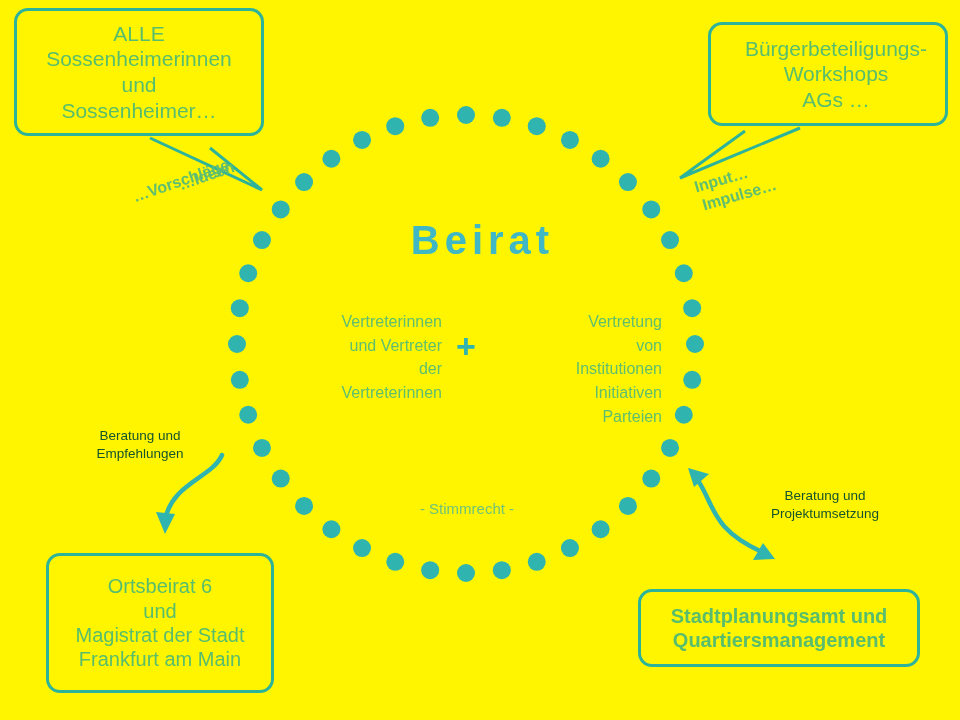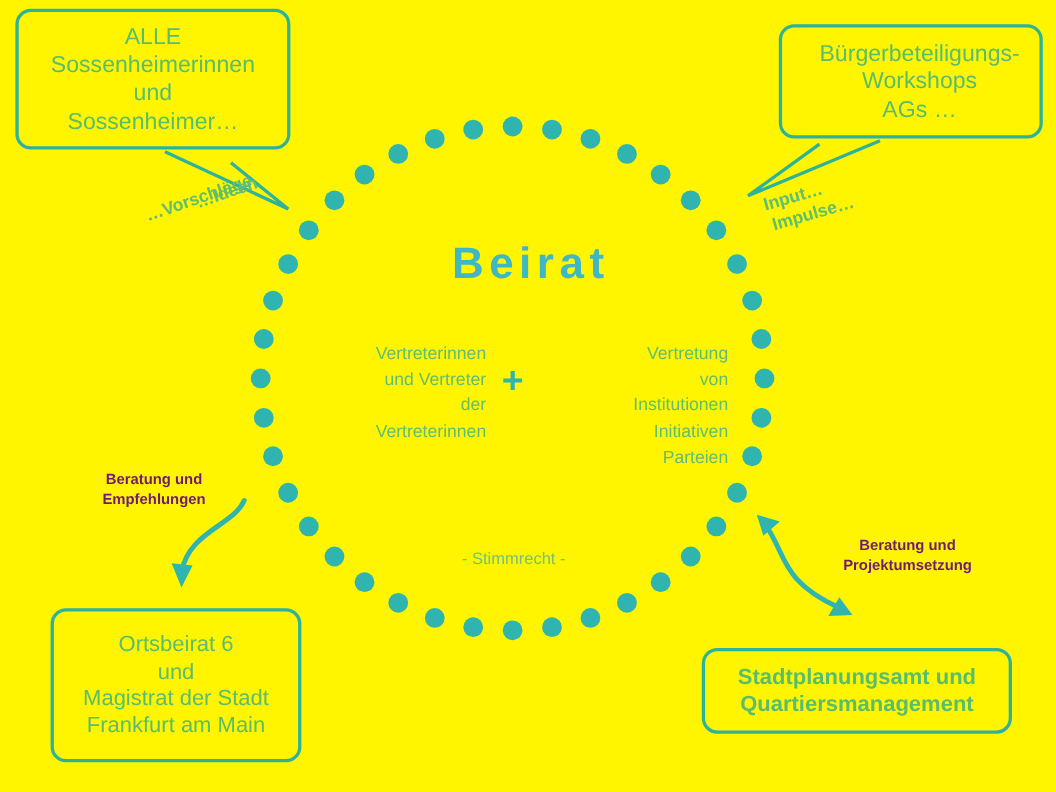--- a/index.html
+++ b/index.html
@@ -107,22 +107,22 @@
     transform: rotate(-16deg);
   }
   #label-impulse {
     left: 700px;
     top: 196px;
     transform: rotate(-16deg);
   }
   
   .annotation {
     position: absolute;
-    color: #701a75;
-    font-weight: bold;
+    color: #14532d;
+    font-weight: normal;
     font-size: 13.5px;
     line-height: 1.35;
     text-align: center;
   }
   #annotation-beratung-empfehlungen {
     left: 72px;
     top: 427px;
     width: 136px;
   }
   #annotation-beratung-projektumsetzung {

